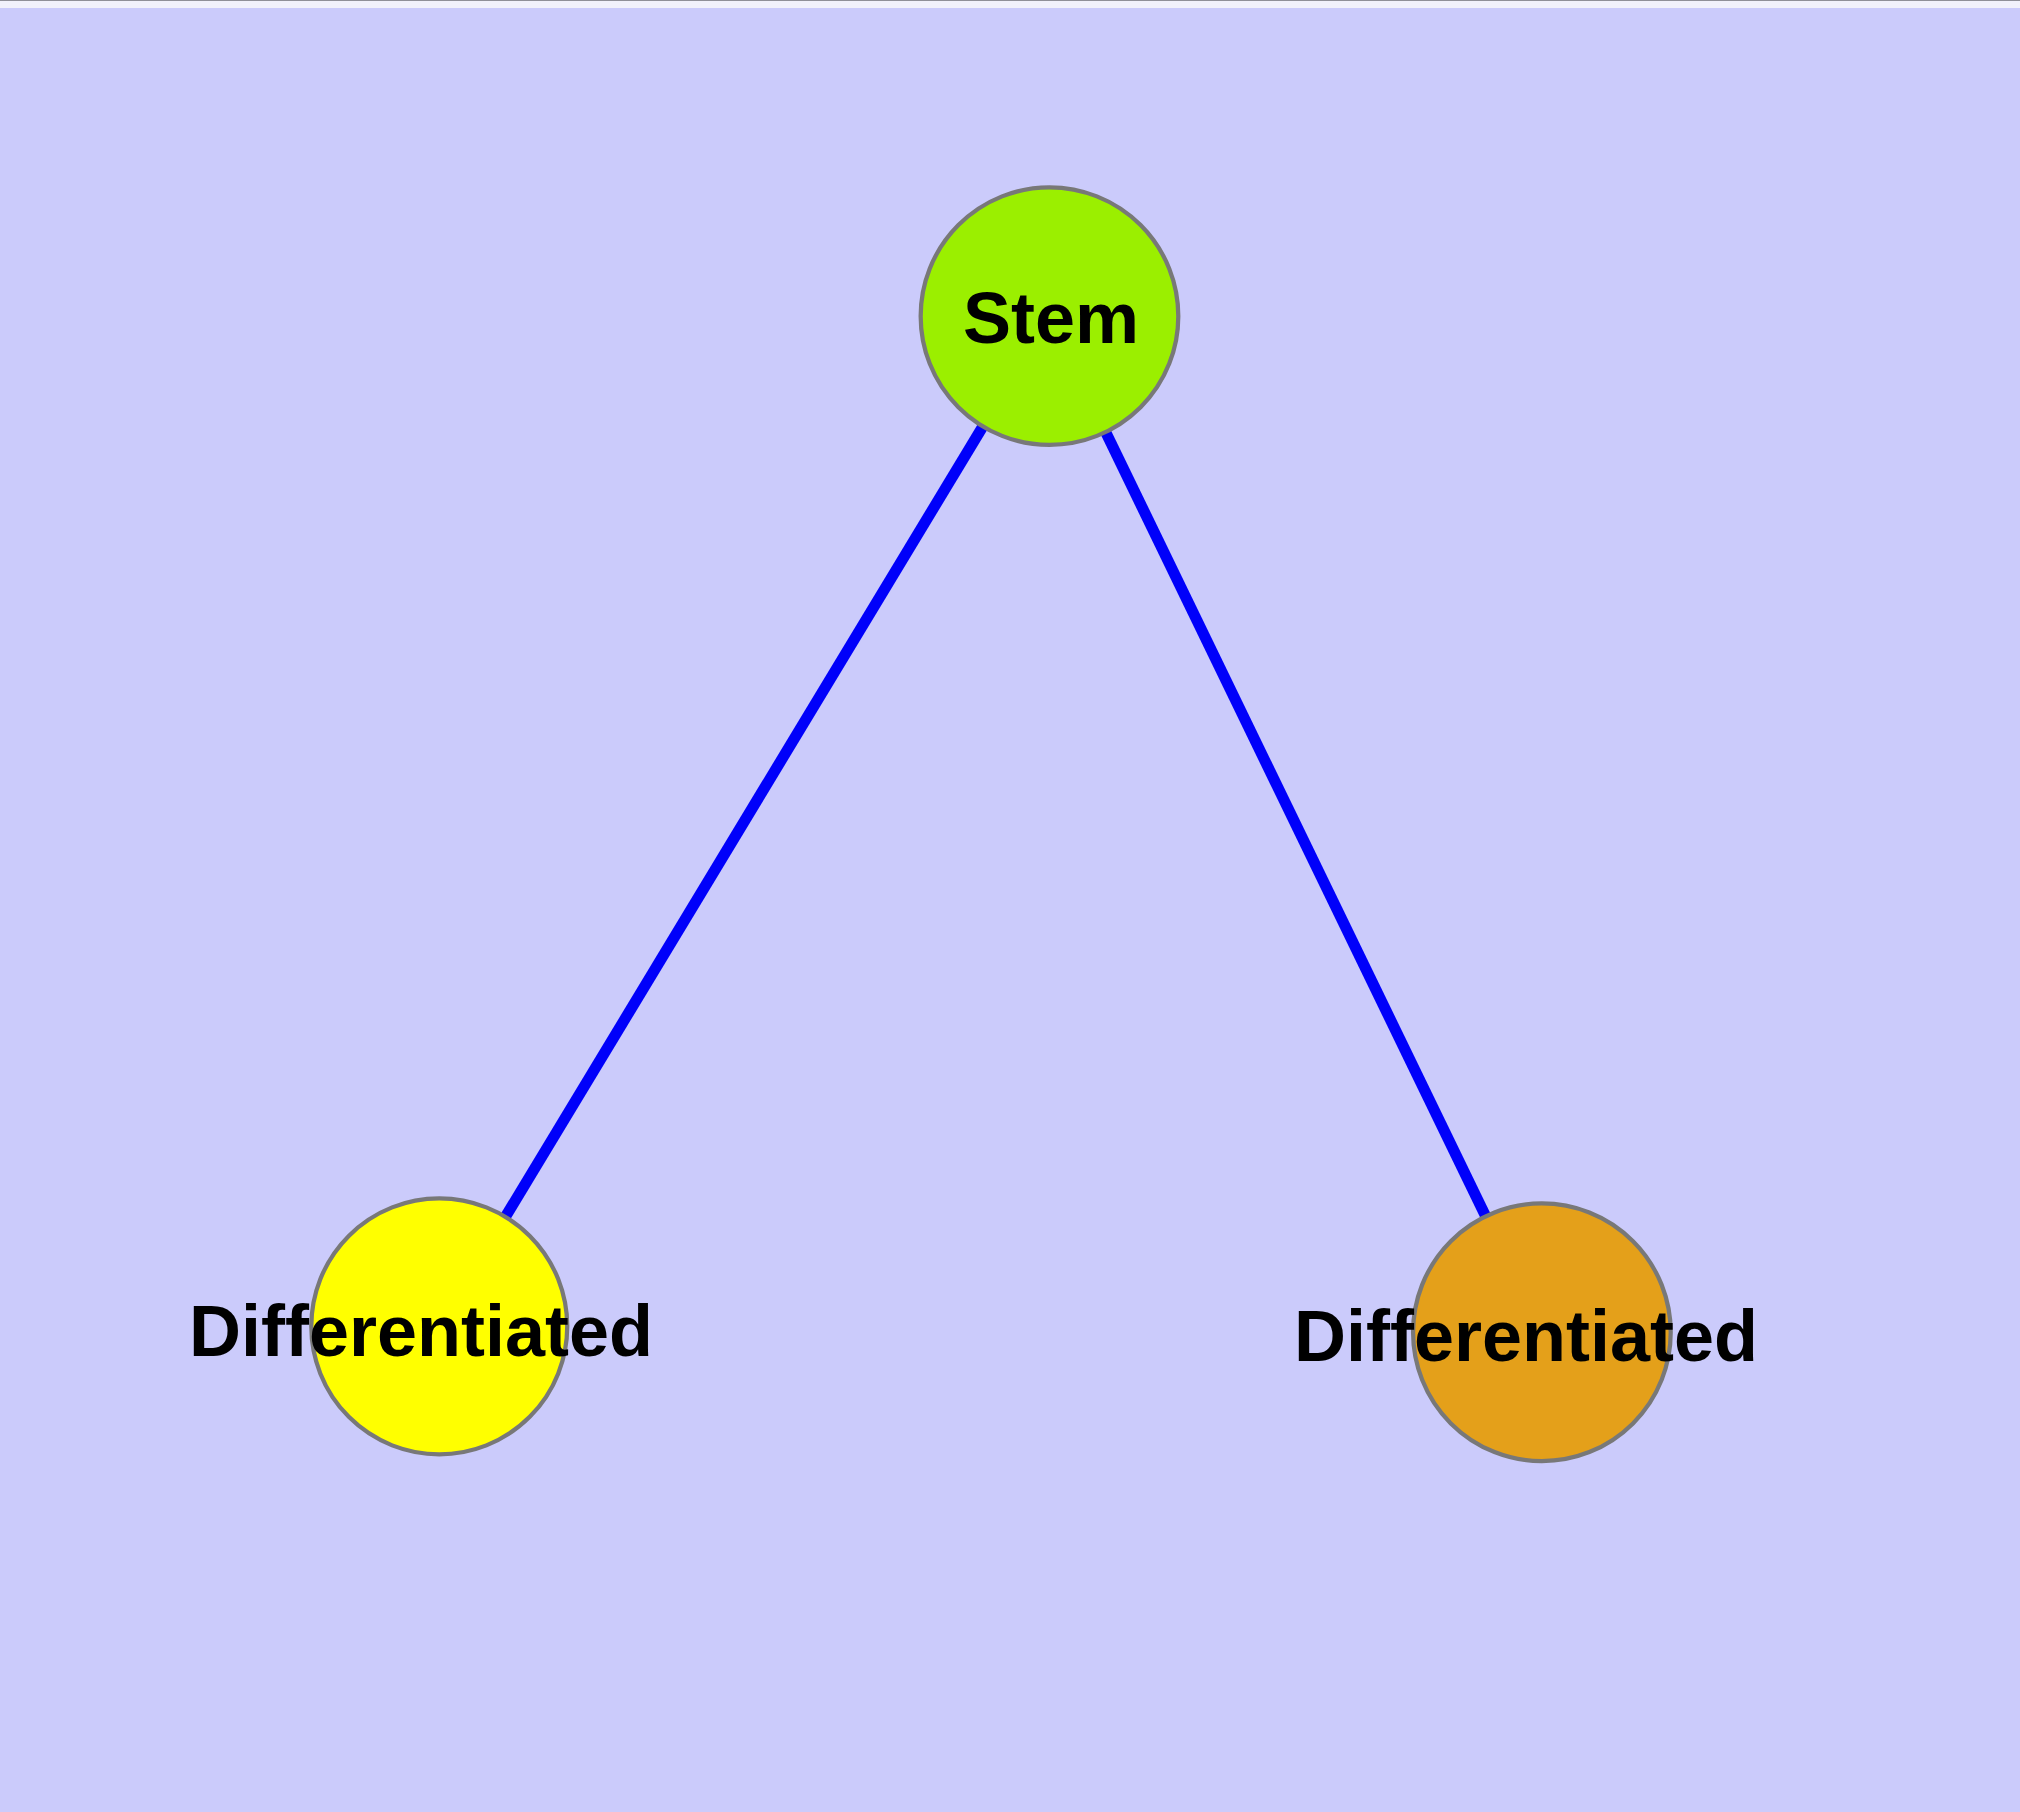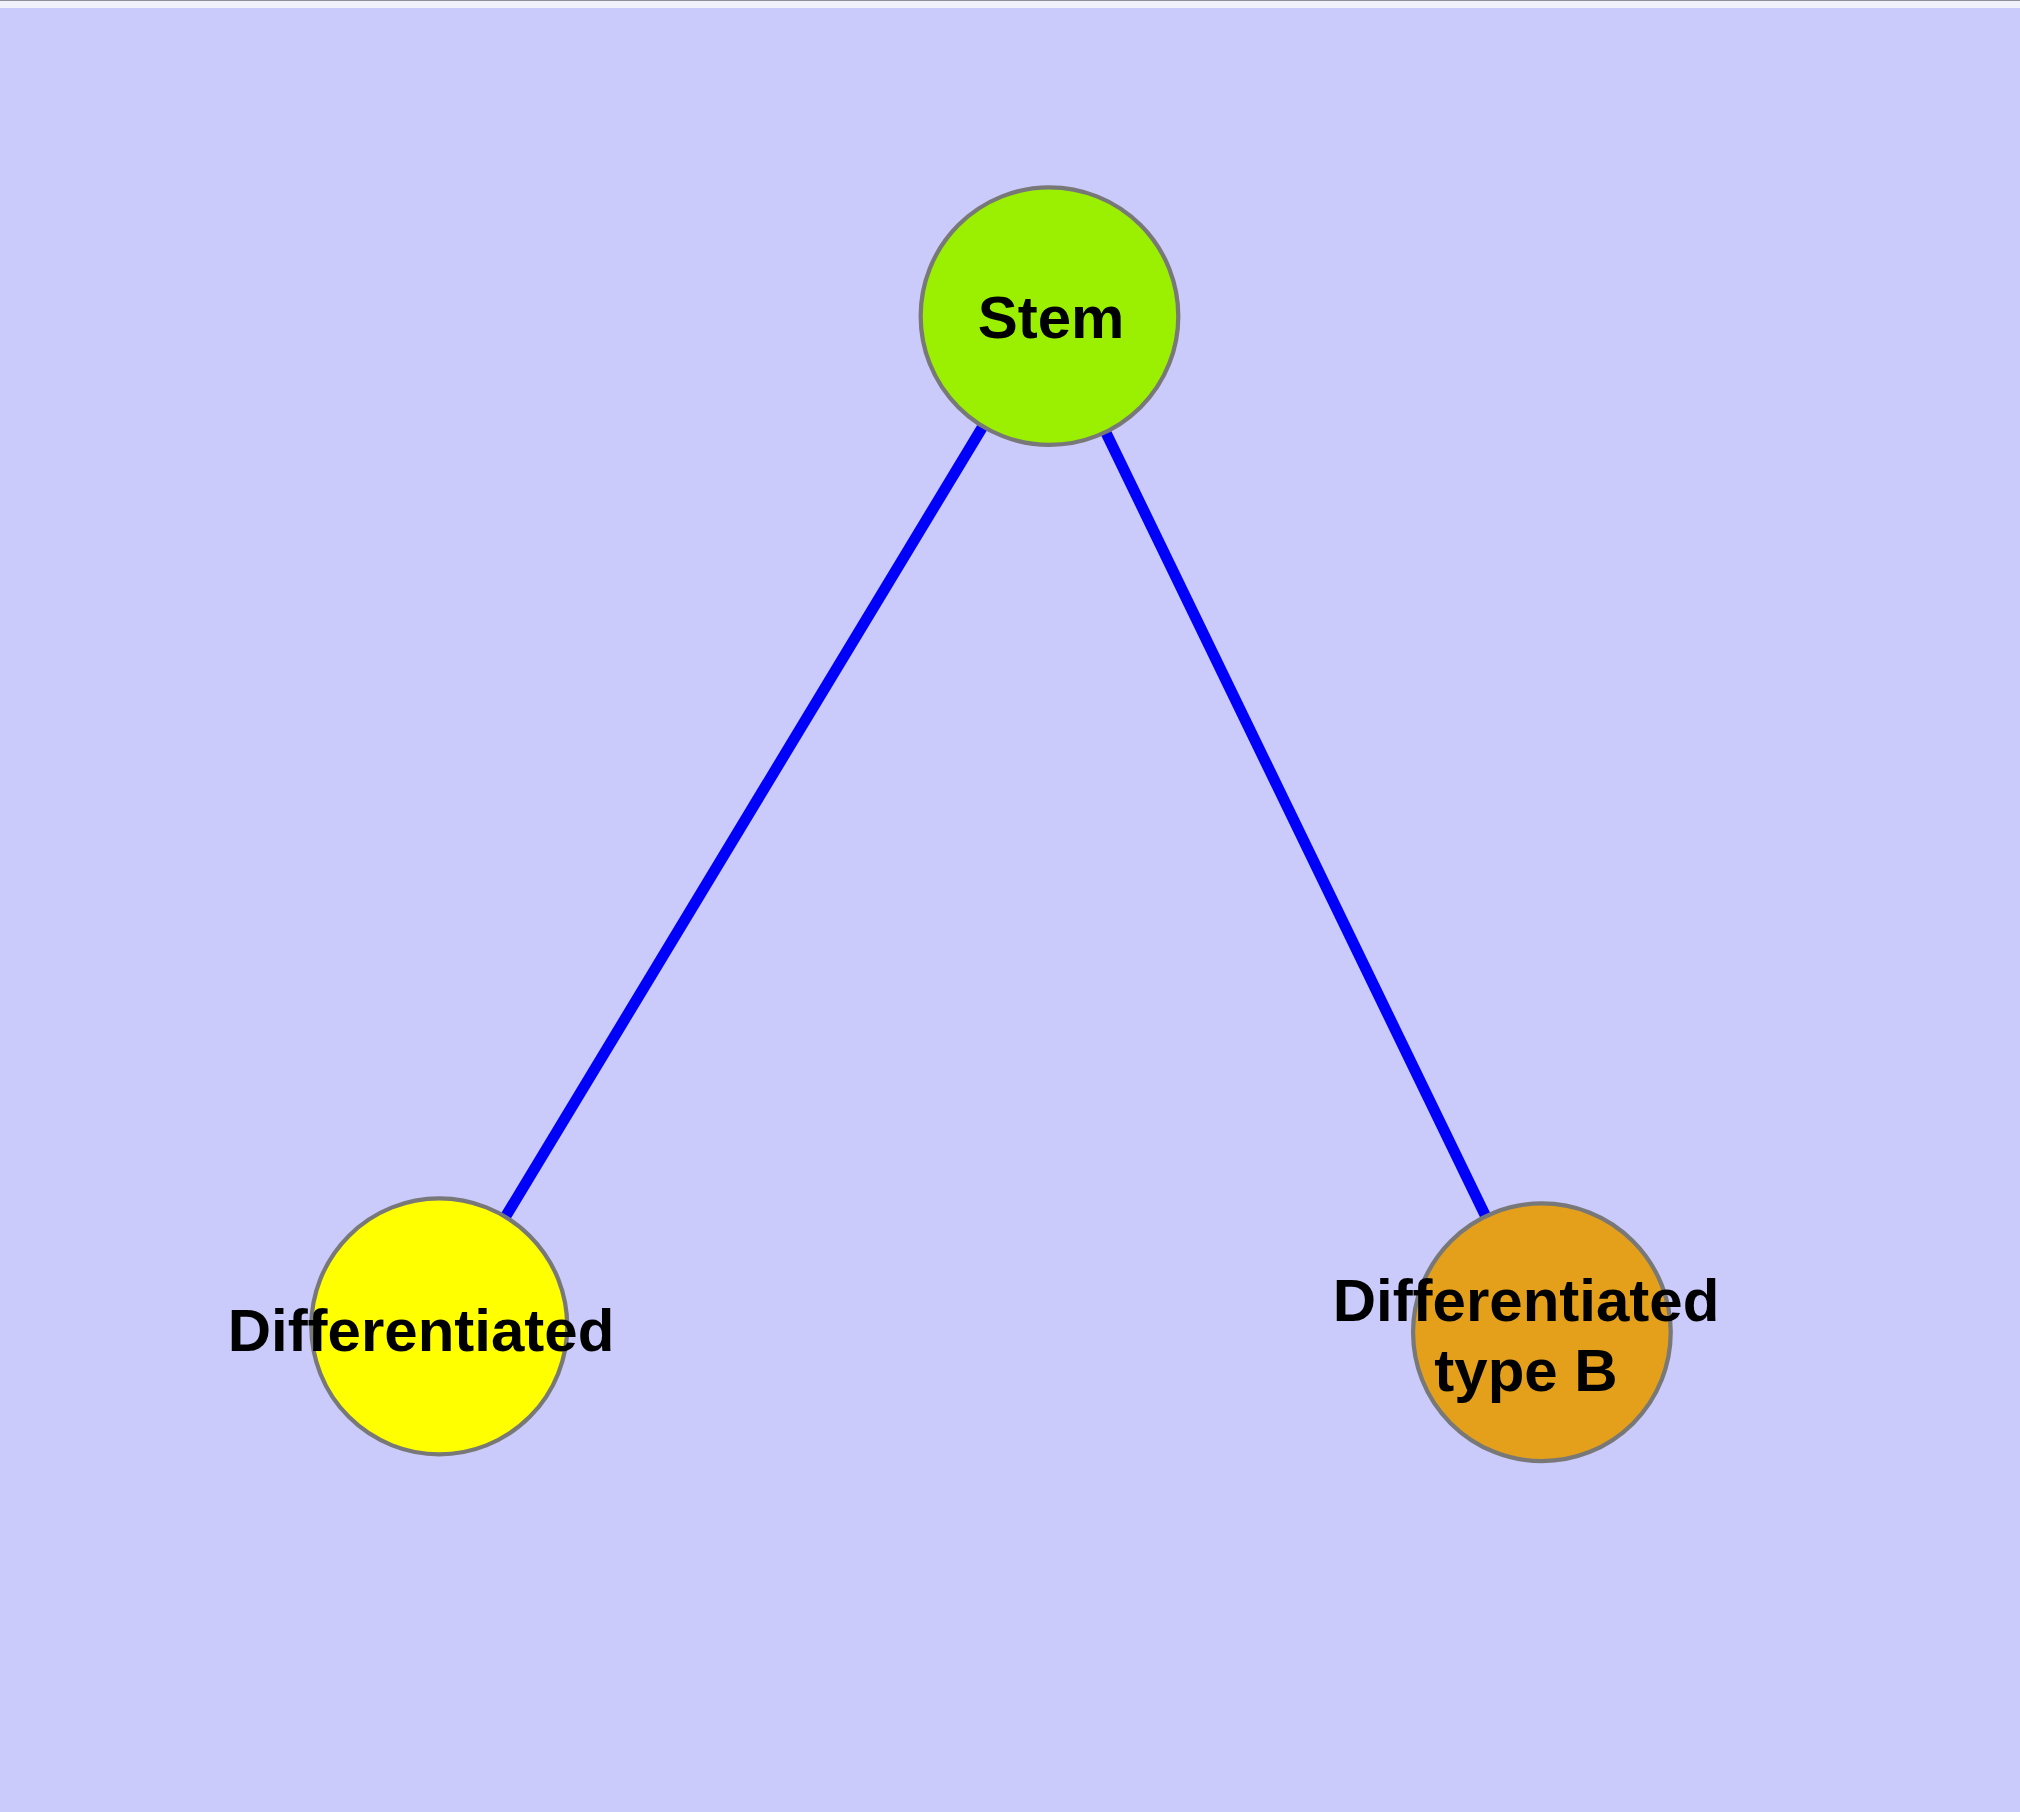--- a/index.html
+++ b/index.html
@@ -29,21 +29,21 @@
   #edges-layer {
     position: absolute;
     top: 0;
     left: 0;
   }
   .node-label {
     position: absolute;
     transform: translate(-50%, -50%);
     text-align: center;
     font-weight: bold;
-    font-size: 60px;
+    font-size: 72px;
     line-height: 1.17;
     white-space: nowrap;
     color: #000000;
     z-index: 2;
   }
 </style>
 </head>
 <body>
 
 <div id="canvas" style="background: rgb(203, 203, 251);">
@@ -59,18 +59,17 @@
   </svg>
 
   <div class="node-label" style="left: 1051px; top: 318px; color: rgb(0, 0, 0);">Stem</div>
 
   <div class="node-label" style="left: 421px; top: 1331px; color: rgb(0, 0, 0);">
     <div>Differentiated</div>
   </div>
 
   <div class="node-label" style="left: 1526px; top: 1336px; color: rgb(0, 0, 0);">
     <div>Differentiated</div>
-    <div>type B</div>
   </div>
 
   <div class="window-top-edge"></div>
 </div>
 
 
 </body></html>

